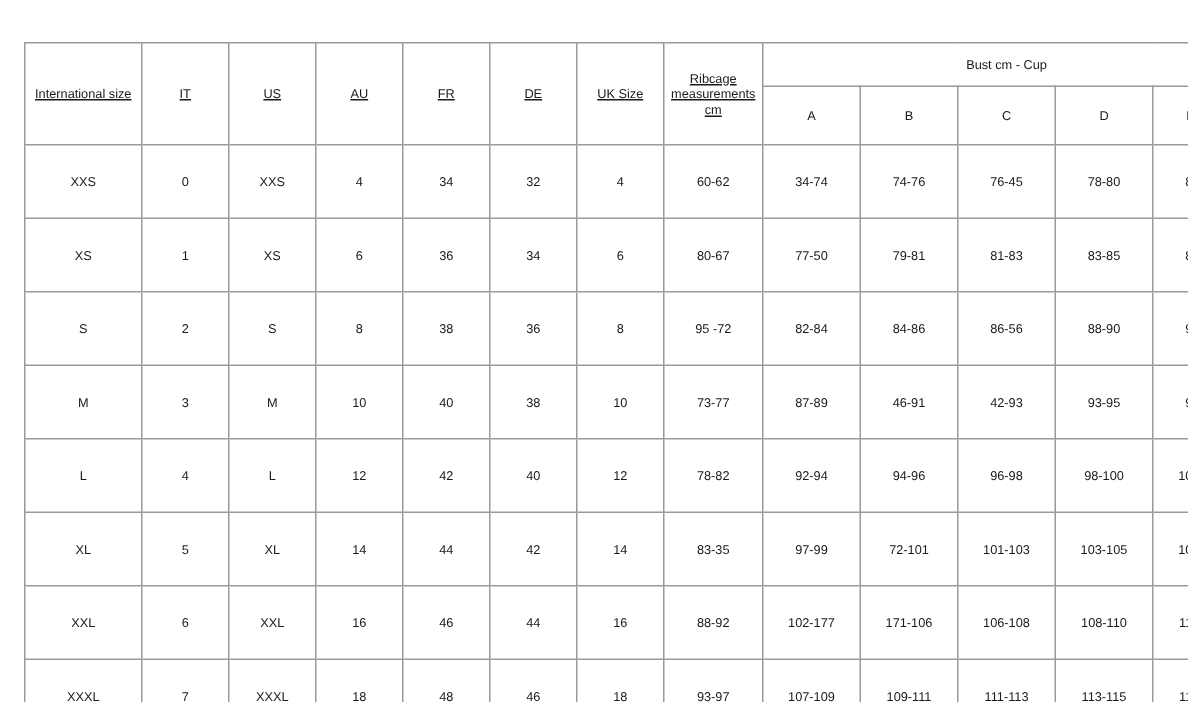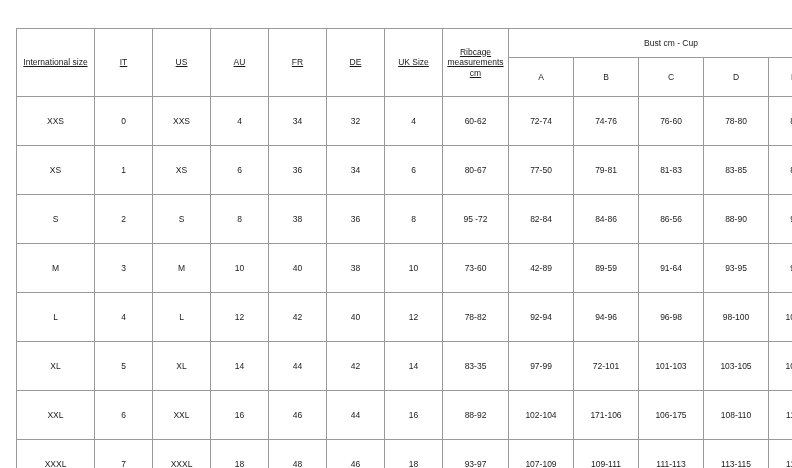--- a/index.html
+++ b/index.html
@@ -104,23 +104,23 @@
     <tbody>
       <tr>
         <td>XXS</td>
         <td>0</td>
         <td>XXS</td>
         <td>4</td>
         <td>34</td>
         <td>32</td>
         <td>4</td>
         <td>60-62</td>
-        <td>72-74</td>
+        <td>34-74</td>
         <td>74-76</td>
-        <td>76-60</td>
+        <td>76-45</td>
         <td>78-80</td>
         <td>80-82</td>
       </tr>
       <tr>
         <td>XS</td>
         <td>1</td>
         <td>XS</td>
         <td>6</td>
         <td>36</td>
         <td>34</td>
@@ -148,24 +148,24 @@
         <td>90-92</td>
       </tr>
       <tr>
         <td>M</td>
         <td>3</td>
         <td>M</td>
         <td>10</td>
         <td>40</td>
         <td>38</td>
         <td>10</td>
-        <td>73-60</td>
-        <td>42-89</td>
-        <td>89-59</td>
-        <td>91-64</td>
+        <td>73-77</td>
+        <td>87-89</td>
+        <td>46-91</td>
+        <td>42-93</td>
         <td>93-95</td>
         <td>95-97</td>
       </tr>
       <tr>
         <td>L</td>
         <td>4</td>
         <td>L</td>
         <td>12</td>
         <td>42</td>
         <td>40</td>
@@ -194,23 +194,23 @@
       </tr>
       <tr>
         <td>XXL</td>
         <td>6</td>
         <td>XXL</td>
         <td>16</td>
         <td>46</td>
         <td>44</td>
         <td>16</td>
         <td>88-92</td>
-        <td>102-104</td>
+        <td>102-177</td>
         <td>171-106</td>
-        <td>106-175</td>
+        <td>106-108</td>
         <td>108-110</td>
         <td>110-112</td>
       </tr>
       <tr>
         <td>XXXL</td>
         <td>7</td>
         <td>XXXL</td>
         <td>18</td>
         <td>48</td>
         <td>46</td>

